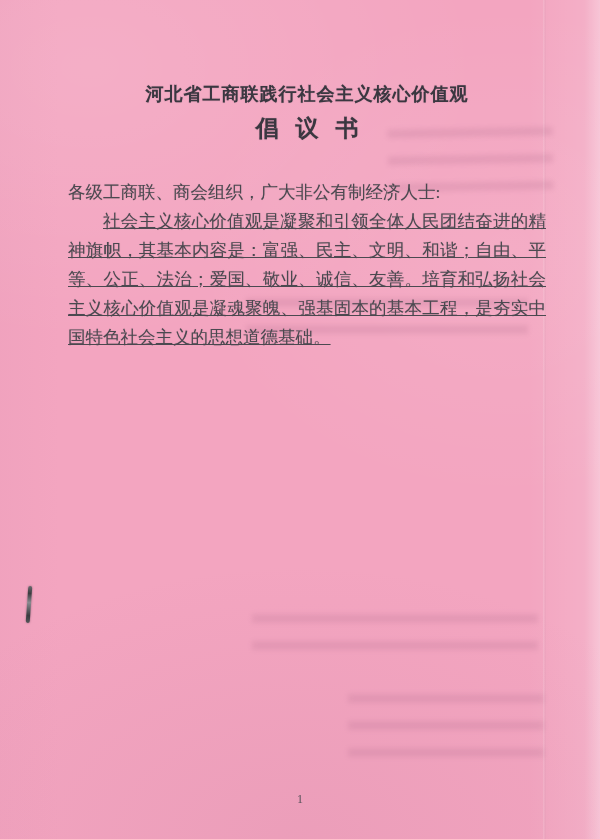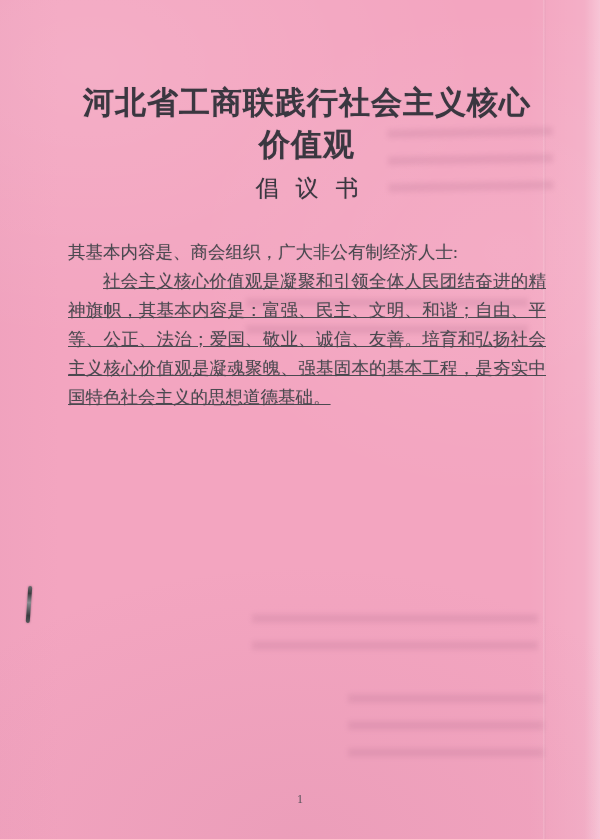--- a/index.html
+++ b/index.html
@@ -29,31 +29,31 @@
   .content {
     position: absolute;
     left: 68px;
     top: 82px;
     width: 478px;
     z-index: 2;
   }
   .title-line1 {
     margin: 0;
     text-align: center;
-    font-size: 31px;
+    font-size: 18px;
     font-weight: bold;
     color: #3a3740;
     letter-spacing: 1px;
     text-shadow: 0 0 1px rgba(58,55,64,.40);
   }
   .title-line2 {
     margin: 7px 0 0 0;
     text-align: center;
     font-size: 23px;
-    font-weight: normal;
+    font-weight: bold;
     color: #3a3740;
     letter-spacing: 17px;
     text-indent: 17px;
     text-shadow: 0 0 1px rgba(58,55,64,.40);
   }
   .salutation {
     margin: 34px 0 0 0;
     font-size: 17.5px;
     line-height: 29px;
     text-shadow: 0 0 1px rgba(75,73,80,.30);
@@ -138,21 +138,21 @@
   <div class="ghost g3"></div>
   <div class="ghost g4"></div>
   <div class="crease"></div>
   <div class="edge-light"></div>
   <div class="staple"></div>
 
   <div class="content">
     <h1 class="title-line1">河北省工商联践行社会主义核心价值观</h1>
     <h2 class="title-line2">倡议书</h2>
 
-    <p class="salutation">其基本内容是、商会组织，广大非公有制经济人士:</p>
+    <p class="salutation">各级工商联、商会组织，广大非公有制经济人士:</p>
 
     <p class="para">社会主义核心价值观是凝聚和引领全体人民团结奋进的精神旗帜，其基本内容是：富强、民主、文明、和谐；自由、平等、公正、法治；爱国、敬业、诚信、友善。培育和弘扬社会主义核心价值观是凝魂聚魄、强基固本的基本工程，是夯实中国特色社会主义的思想道德基础。</p>
 
 
 
   </div>
 
   <div class="page-number">1</div>
 </div>
 

